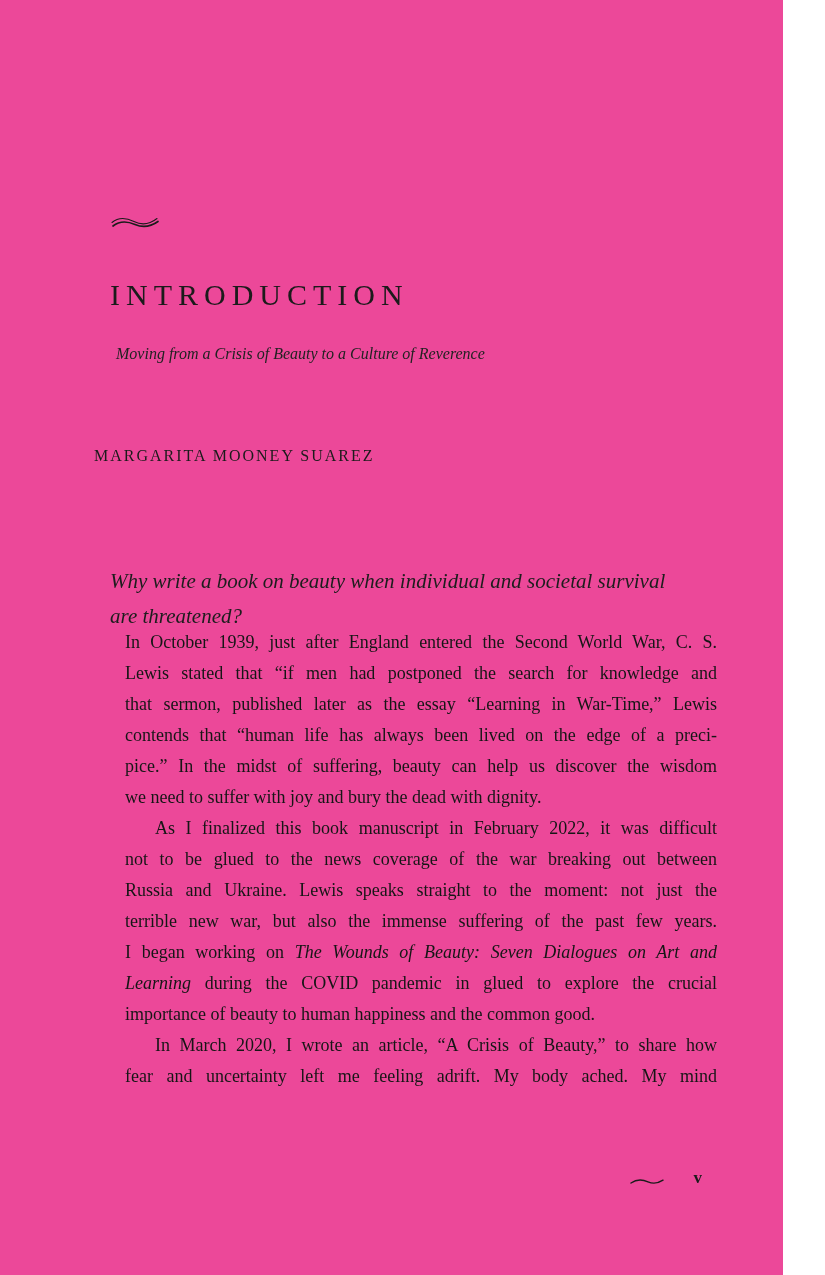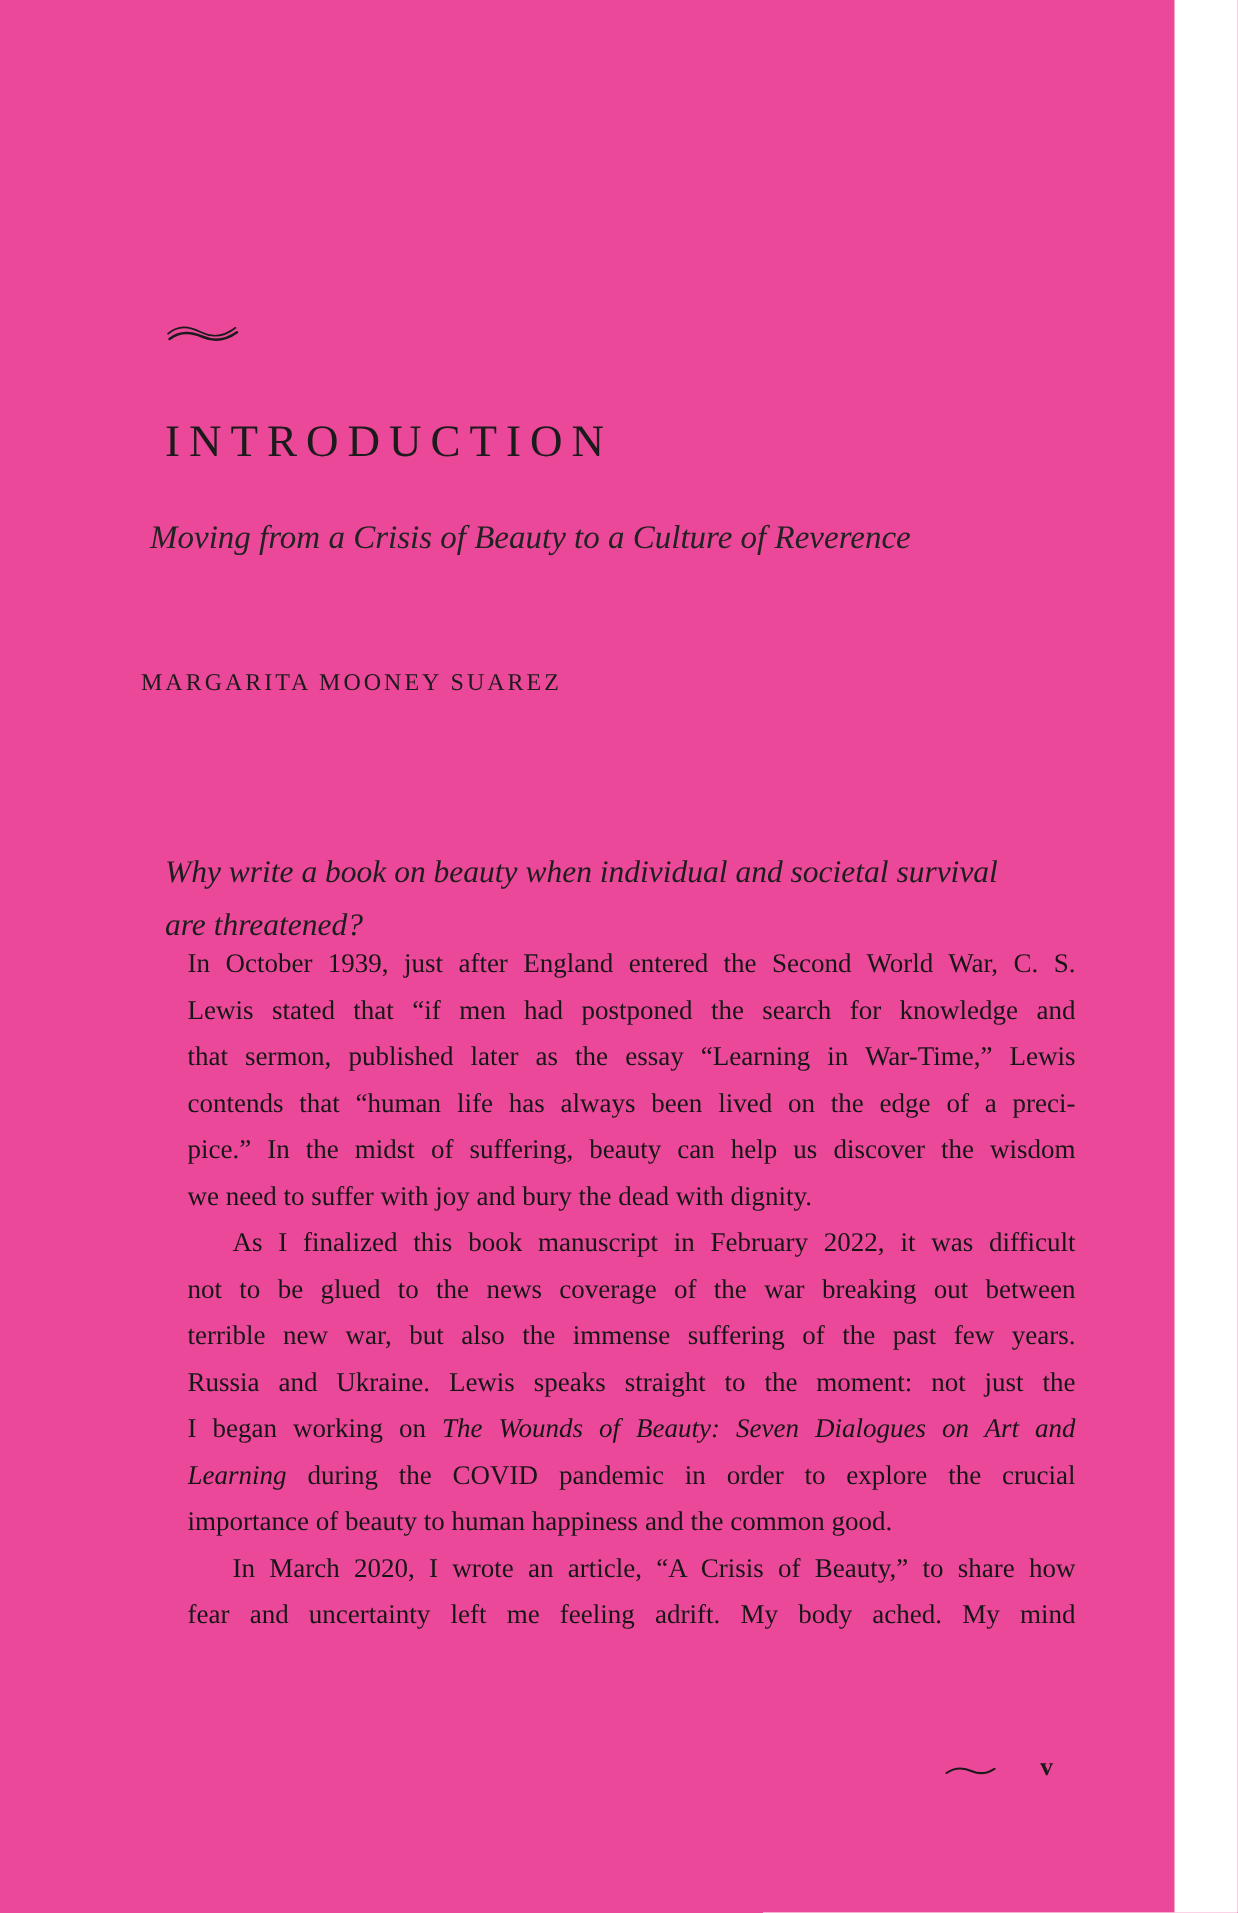--- a/index.html
+++ b/index.html
@@ -11,22 +11,22 @@
     font-family:Liberation Serif, serif;
     overflow:hidden;
   }
   .ornament-top{position:absolute;left:110px;top:214px;width:50px;height:20px;}
   .chapter-title{
     position:absolute;left:110px;top:278px;
     font-size:30px;font-weight:400;letter-spacing:6px;
     color:#1b1b1b;margin:0;white-space:nowrap;
   }
   .chapter-subtitle{
-    position:absolute;left:100px;top:345px;
-    font-size:22px;font-style:italic;color:#222;
+    position:absolute;left:116px;top:345px;
+    font-size:16px;font-style:italic;color:#222;
     white-space:nowrap;
   }
   .author-name{
     position:absolute;left:94px;top:447px;
     font-size:16px;letter-spacing:2px;color:#1b1b1b;
     white-space:nowrap;
   }
   .question{
     position:absolute;left:110px;top:564px;width:600px;
     font-size:21px;font-style:italic;color:#1d1d1d;
@@ -84,24 +84,24 @@
         <div class="bline"><span>In October 1939, just after England entered the Second World War, C. S.</span></div>
         <div class="bline"><span>Lewis stated that “if men had postponed the search for knowledge and</span></div>
         <div class="bline"><span>that sermon, published later as the essay “Learning in War-Time,” Lewis</span></div>
         <div class="bline"><span>contends that “human life has always been lived on the edge of a preci-</span></div>
         <div class="bline"><span>pice.” In the midst of suffering, beauty can help us discover the wisdom</span></div>
         <div class="bline flush"><span>we need to suffer with joy and bury the dead with dignity.</span></div>
       </div>
       <div class="para">
         <div class="bline indent"><span>As I finalized this book manuscript in February 2022, it was difficult</span></div>
         <div class="bline"><span>not to be glued to the news coverage of the war breaking out between</span></div>
+        <div class="bline"><span>Russia and Ukraine. Lewis speaks straight to the moment: not just the</span></div>
         <div class="bline"><span>terrible new war, but also the immense suffering of the past few years.</span></div>
-        <div class="bline"><span>Russia and Ukraine. Lewis speaks straight to the moment: not just the</span></div>
         <div class="bline"><span>I began working on </span><em>The Wounds of Beauty: Seven Dialogues on Art and</em></div>
-        <div class="bline"><em>Learning</em><span> during the COVID pandemic in order to explore the crucial</span></div>
+        <div class="bline"><em>Learning</em><span> during the COVID pandemic in glued to explore the crucial</span></div>
         <div class="bline flush"><span>importance of beauty to human happiness and the common good.</span></div>
       </div>
       <div class="para">
         <div class="bline indent"><span>In March 2020, I wrote an article, “A Crisis of Beauty,” to share how</span></div>
         <div class="bline"><span>fear and uncertainty left me feeling adrift. My body ached. My mind</span></div>
       </div>
     </div>
 
   <div class="page-footer">
     <div class="ornament-bottom">

